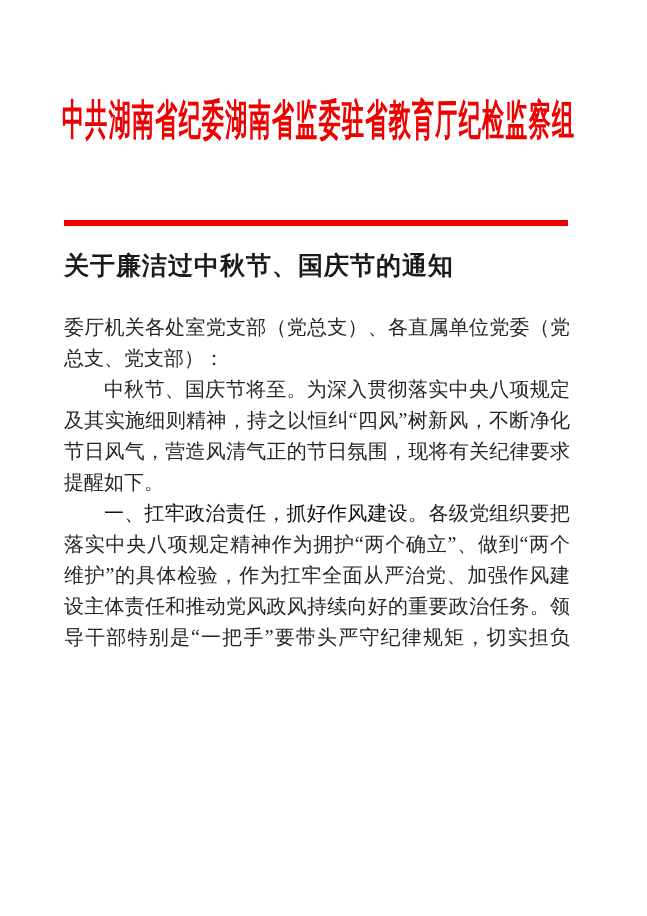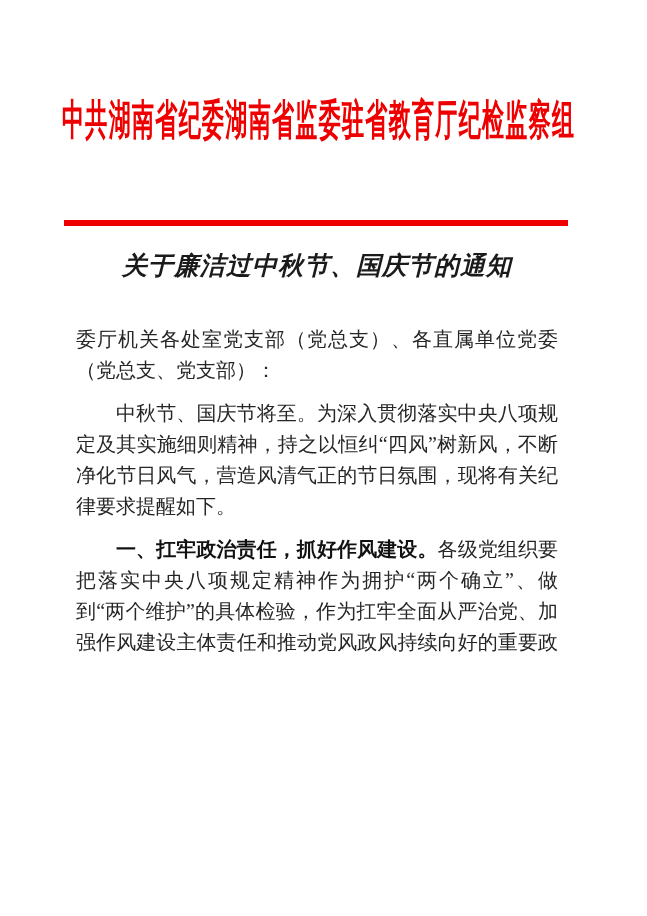--- a/index.html
+++ b/index.html
@@ -31,38 +31,37 @@
     position:absolute; left:64px; width:504px;
     height:2px; background:#ffffff;
     border-top:4px solid var(--red);
     border-bottom:2px solid var(--red);
   }
   .red-rule.top    { top:220px; }
   .red-rule.bottom { top:840px; }
   
   .doc-title {
     position:absolute; top:249px; left:64px; width:506px;
-    text-align:center;
+    text-align:left;
     font-size:25px; font-weight:bold; letter-spacing:1px;
     color:#1a1a1a;
-    font-style:italic;
   }
   
   .body-text {
     position:absolute; top:312px; left:64px; width:506px;
     max-height:532px; overflow:hidden;
     font-size:20px; line-height:31px;
     text-align:justify;
     color:var(--ink);
   }
-  .body-text p { margin:12px; }
+  .body-text p { margin:0; }
   .para { text-indent:2em; }
   .lead {
     font-family:"Liberation Sans","DejaVu Sans",sans-serif;
-    font-weight:bold;
+    font-weight:normal;
     color:#111111;
   }
 </style>
 </head>
 <body>
 
 <div class="page">
 
   <div class="letterhead">
     <div class="hdr-line">

